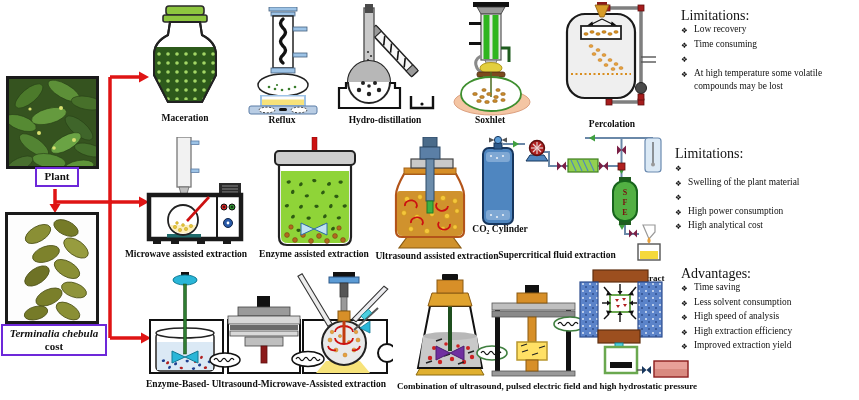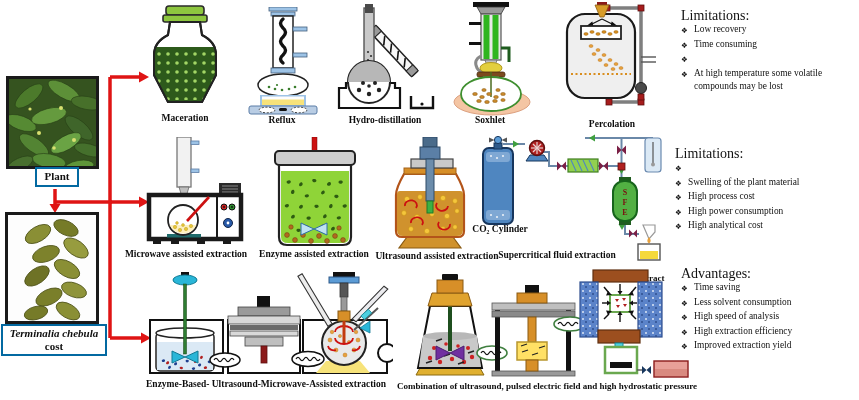--- a/index.html
+++ b/index.html
@@ -1,21 +1,21 @@
 <!DOCTYPE html>
 <html><head>
 <meta charset="utf-8">
 <style>
   html,body{margin:0;padding:0;background:#fff}
   #canvas{position:relative;width:859px;height:400px;background:#fff;overflow:hidden;
           font-family:"Liberation Serif","DejaVu Serif",serif;color:#111}
   svg.app{position:absolute}
   .photo{position:absolute;box-sizing:border-box;border:3px solid #1a1a1a;background:#fff}
   .photo svg{display:block}
-  .cap{position:absolute;box-sizing:border-box;border:2px solid #0369a1;background:#fff;
+  .cap{position:absolute;box-sizing:border-box;border:2px solid #6d28d9;background:#fff;
        text-align:center;font-weight:bold;font-size:11px;line-height:13px;padding:1px 2px}
   .lbl{position:absolute;text-align:center;font-weight:bold;font-size:9.5px;color:#0d0d0d;white-space:nowrap}
   .reg{font-weight:bold}
   .s9{font-size:9px}
   .note{position:absolute;font-size:9.4px;line-height:13.4px;color:#111}
   .nh{font-weight:normal;font-size:14px;margin-bottom:1px}
   .ni{display:flex;align-items:flex-start}
   .bu{flex:0 0 13px;width:13px;font-family:"DejaVu Sans",sans-serif;font-size:7.5px;padding-top:1px}
   .nt{flex:1}
   .it{font-style:italic}
@@ -678,21 +678,20 @@
     <div class="nh">Limitations:</div>
     <div class="ni">
       <span class="bu">❖</span>
       </div>
     <div class="ni">
       <span class="bu">❖</span>
       <span class="nt">Swelling of the plant material</span>
       </div>
     <div class="ni">
       <span class="bu">❖</span>
-      <span class="nt">High process cost</span>
       </div>
     <div class="ni">
       <span class="bu">❖</span>
       <span class="nt">High power consumption</span>
       </div>
     <div class="ni">
       <span class="bu">❖</span>
       <span class="nt">High analytical cost</span>
       </div>
   </div>

